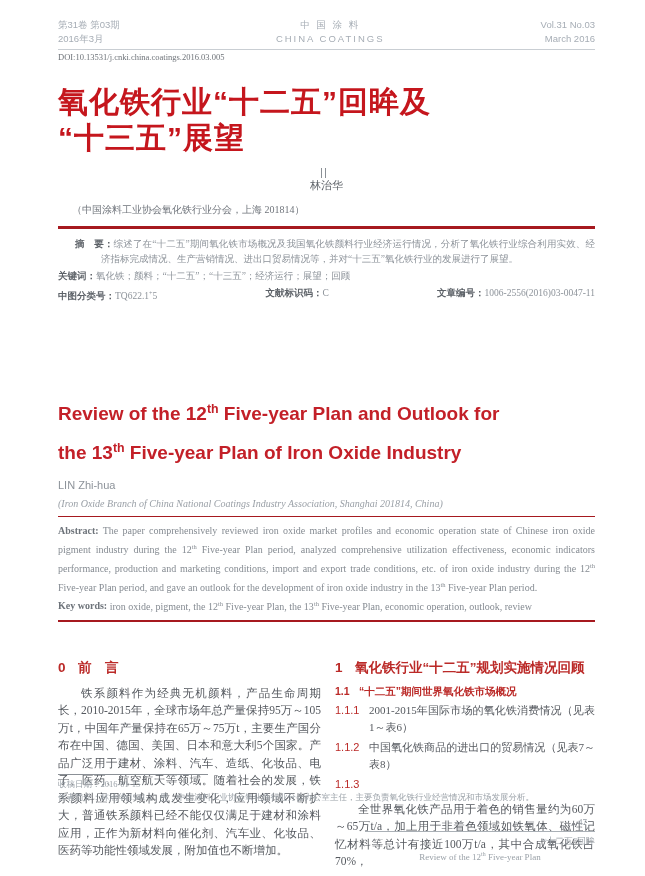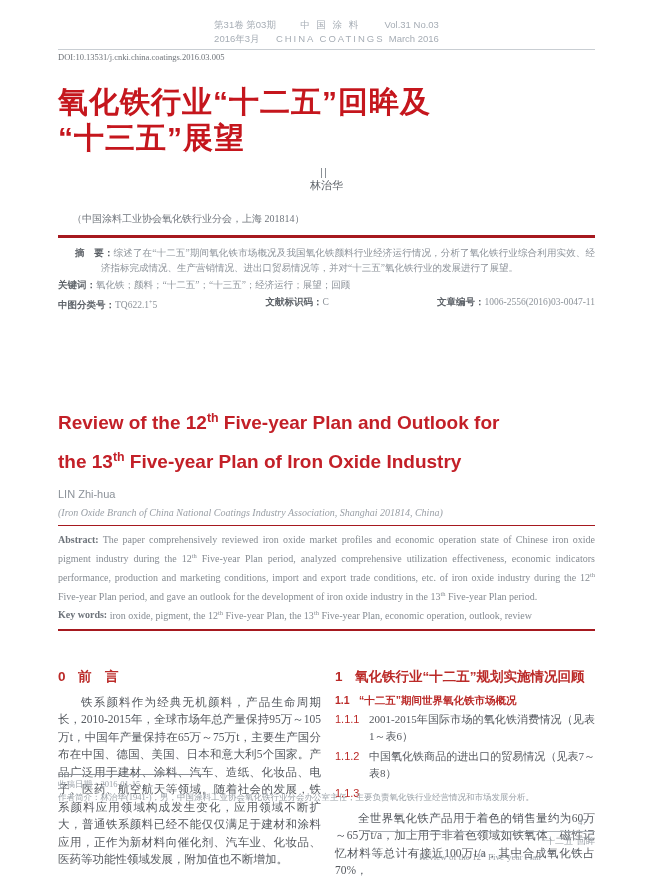--- a/index.html
+++ b/index.html
@@ -5,35 +5,35 @@
   * { margin:0; padding:0; box-sizing:border-box; }
   html,body { background:#ffffff; }
   .page {
     position:relative; width:645px; height:876px; margin:0 auto;
     background:#ffffff; overflow:hidden;
     font-family:"Liberation Serif", serif; color:#555a60;
   }
   .inner { padding:18px 50px 0 58px; }
 
   
-  .jheader { display:flex; justify-content:center; align-items:flex-end;
+  .jheader { display:flex; justify-content:space-between; align-items:flex-end;
     font-family:"Liberation Sans", sans-serif; font-size:9.5px; line-height:14px;
     color:#a6adb5; padding-bottom:3px; border-bottom:1px solid #c9ced3; }
   .jheader .col { white-space:nowrap; }
   .jheader .c-center { text-align:center; letter-spacing:2px; }
   .jheader .c-right { text-align:right; }
   .doi { font-size:8.5px; color:#6d7278; margin-top:2px; font-family:"Liberation Serif", serif; }
 
   
   .cn-title { margin-top:22px; font-family:"Liberation Sans", sans-serif;
     font-weight:bold; font-size:30px; line-height:36px; color:#c5161d; letter-spacing:1px; }
   .author-row { margin-top:12px; font-size:11px; color:#5d6268; display:flex; align-items:center;flex-direction:column; }
   .author-marker { display:inline-block; width:5px; height:10px; margin-right:7px;
     border-left:1.5px solid #8b9096; border-right:1.5px solid #8b9096; }
-  .cn-affil { margin-top:19px; font-size:10px; color:#70757c; padding-left:14px; }
+  .cn-affil { margin-top:10px; font-size:10px; color:#70757c; padding-left:14px; }
   .rule-red { height:3px; background:#a6191f; margin-top:9px; }
 
   
   .cn-abs { margin-top:8px; font-size:9.5px; line-height:15px; color:#8d939a; }
   .cn-abs .lbl { font-weight:bold; color:#5d6268; }
   .cn-abs .abs-p { margin-left:17px; padding-left:26px; text-indent:-26px; text-align:justify; }
   .cn-abs .kw-p { margin-top:2px; }
   .meta-row { display:flex; justify-content:space-between; margin-top:2px; }
   sup { font-size:0.65em; }
 

